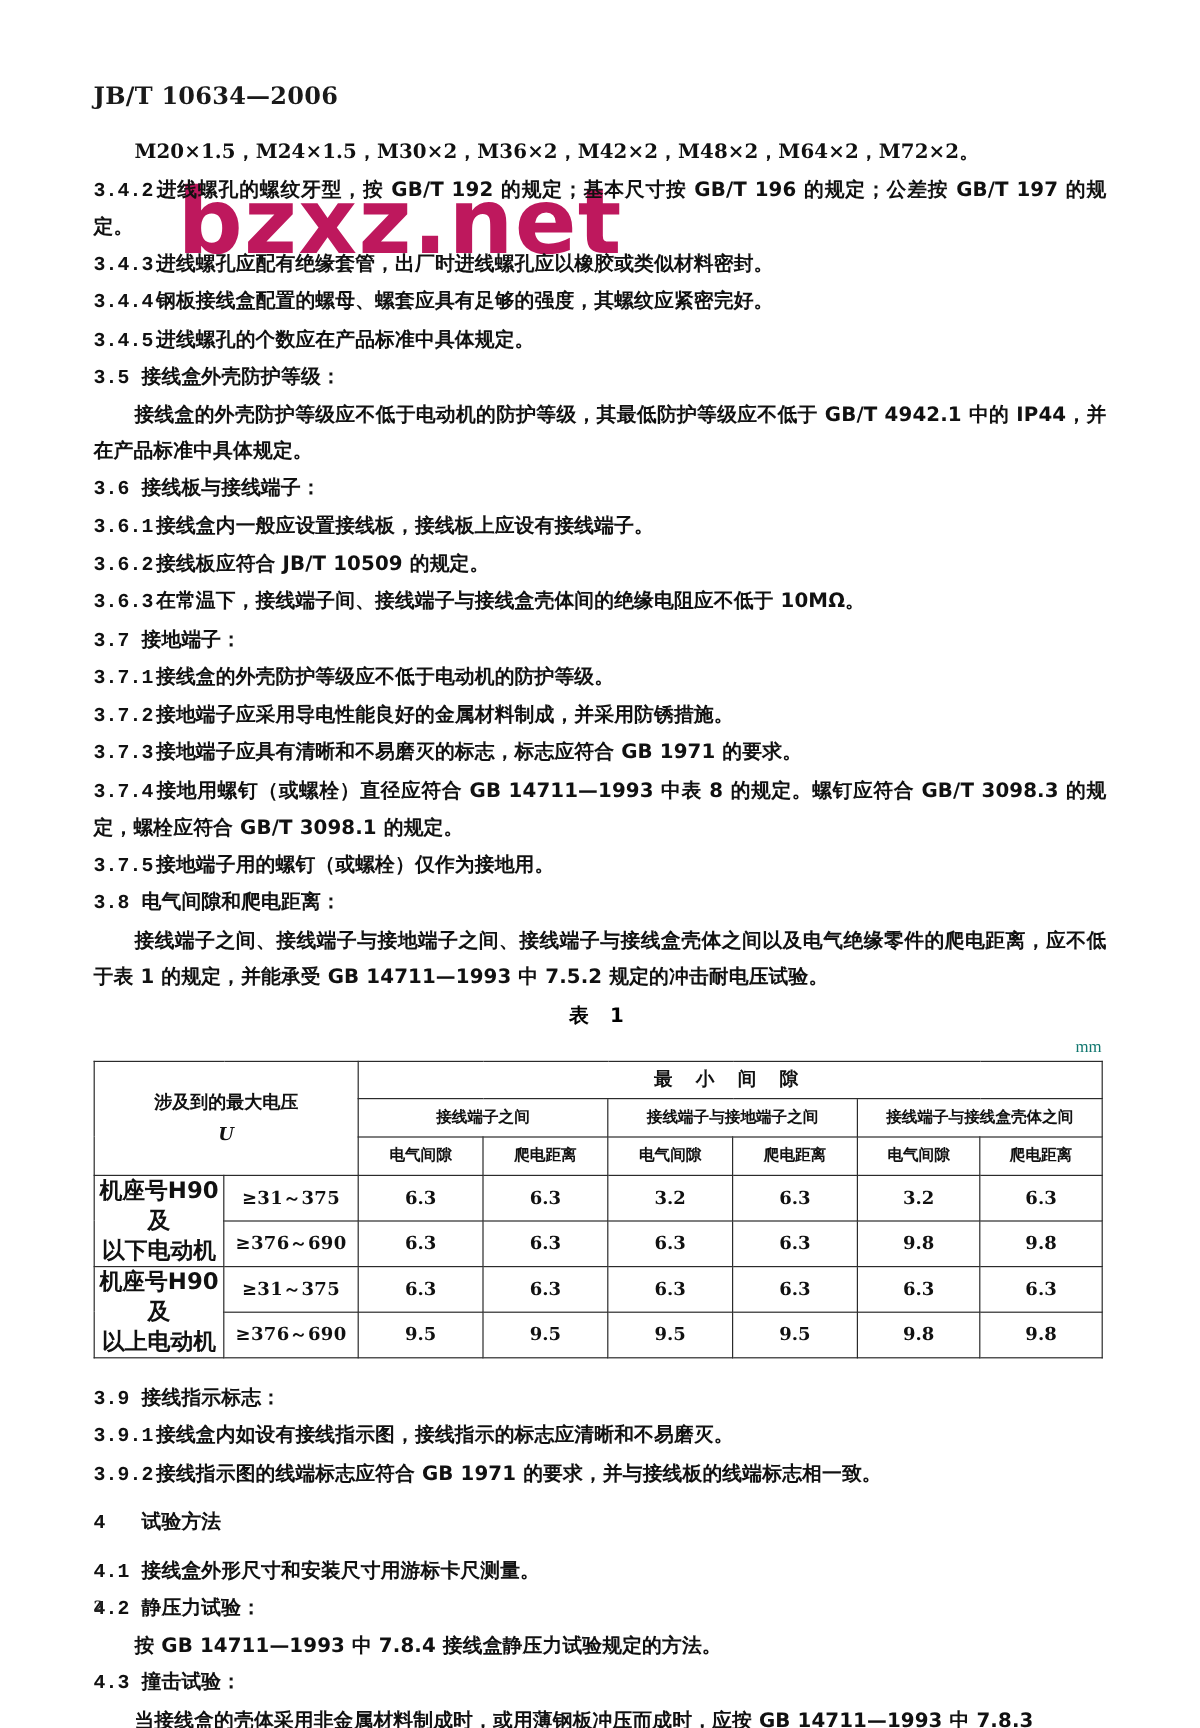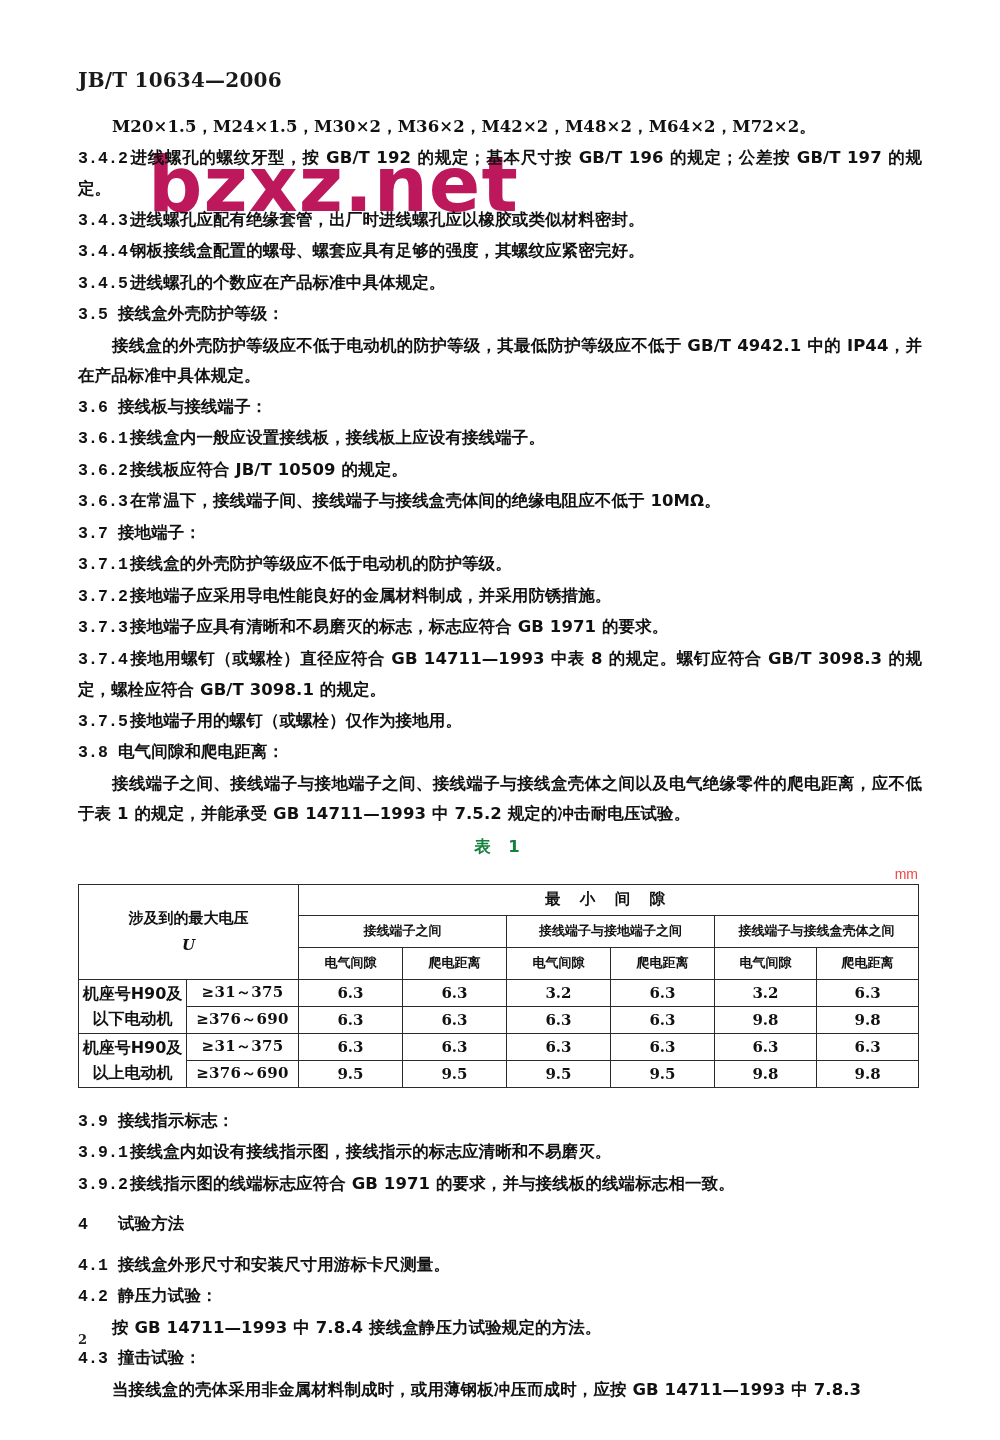--- a/index.html
+++ b/index.html
@@ -75,29 +75,29 @@
   }
   .num.short { min-width: 40px; }
   .latin { font-family: "DejaVu Serif", "Liberation Serif", serif; }
   .spacer-sm { height: 9px; }
   .spacer-md { height: 18px; }
   
   .tbl-caption {
     text-align: center;
     font-size: 16.5px;
     font-weight: bold;
-    color: #15803d;
+    color: #000000;
     letter-spacing: 6px;
     margin-top: 6px;
   }
   .tbl-unit {
     text-align: right;
     font-size: 14px;
-    color: #ef4444;
-    font-family: Liberation Sans, sans-serif;
+    color: #0f766e;
+    font-family: Liberation Serif, serif;
     padding-right: 4px;
     margin-top: 8px;
     margin-bottom: 2px;
   }
   
   table.spec {
     border-collapse: collapse;
     width: 840px;
     table-layout: fixed;
     font-size: 14.5px;
@@ -131,21 +131,21 @@
     font-family: "DejaVu Serif", "Liberation Serif", serif;
     font-style: italic;
     font-weight: bold;
     font-size: 15px;
     display: block;
     margin-top: 2px;
   }
   table.spec td.rowlab {
     height: 52px;
     line-height: 25px;
-    font-size: 16px;
+    font-size: 19px;
     letter-spacing: 0px;
   }
   table.spec td.volt,
   table.spec td.val {
     height: 26px;
     font-size: 15px;
     font-family: "DejaVu Serif", "Liberation Serif", serif;
     font-weight: bold;
   }
   table.spec td.volt { letter-spacing: 0.3px; }

